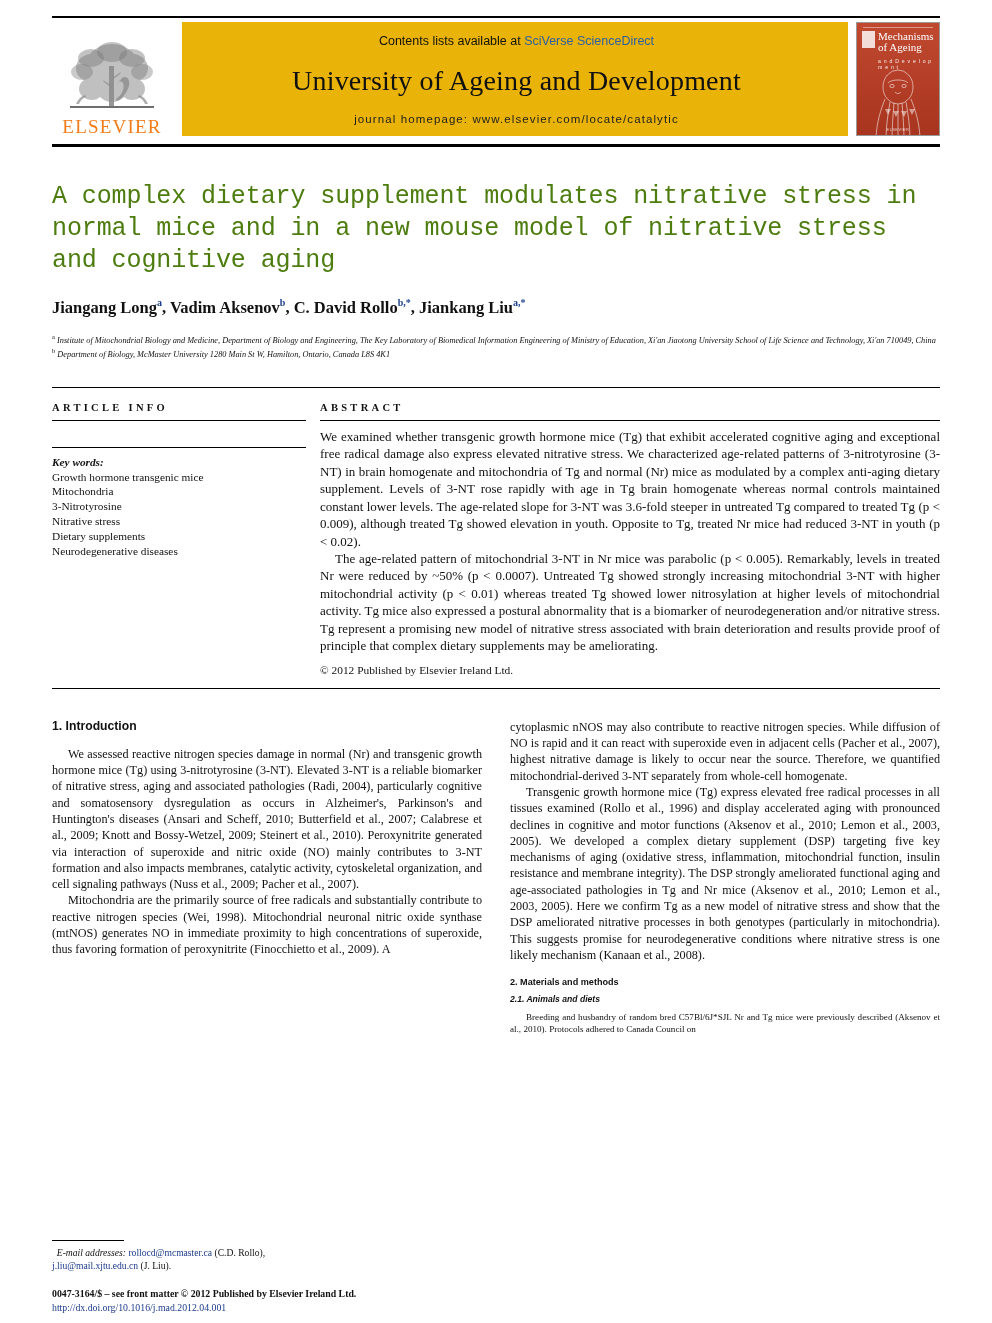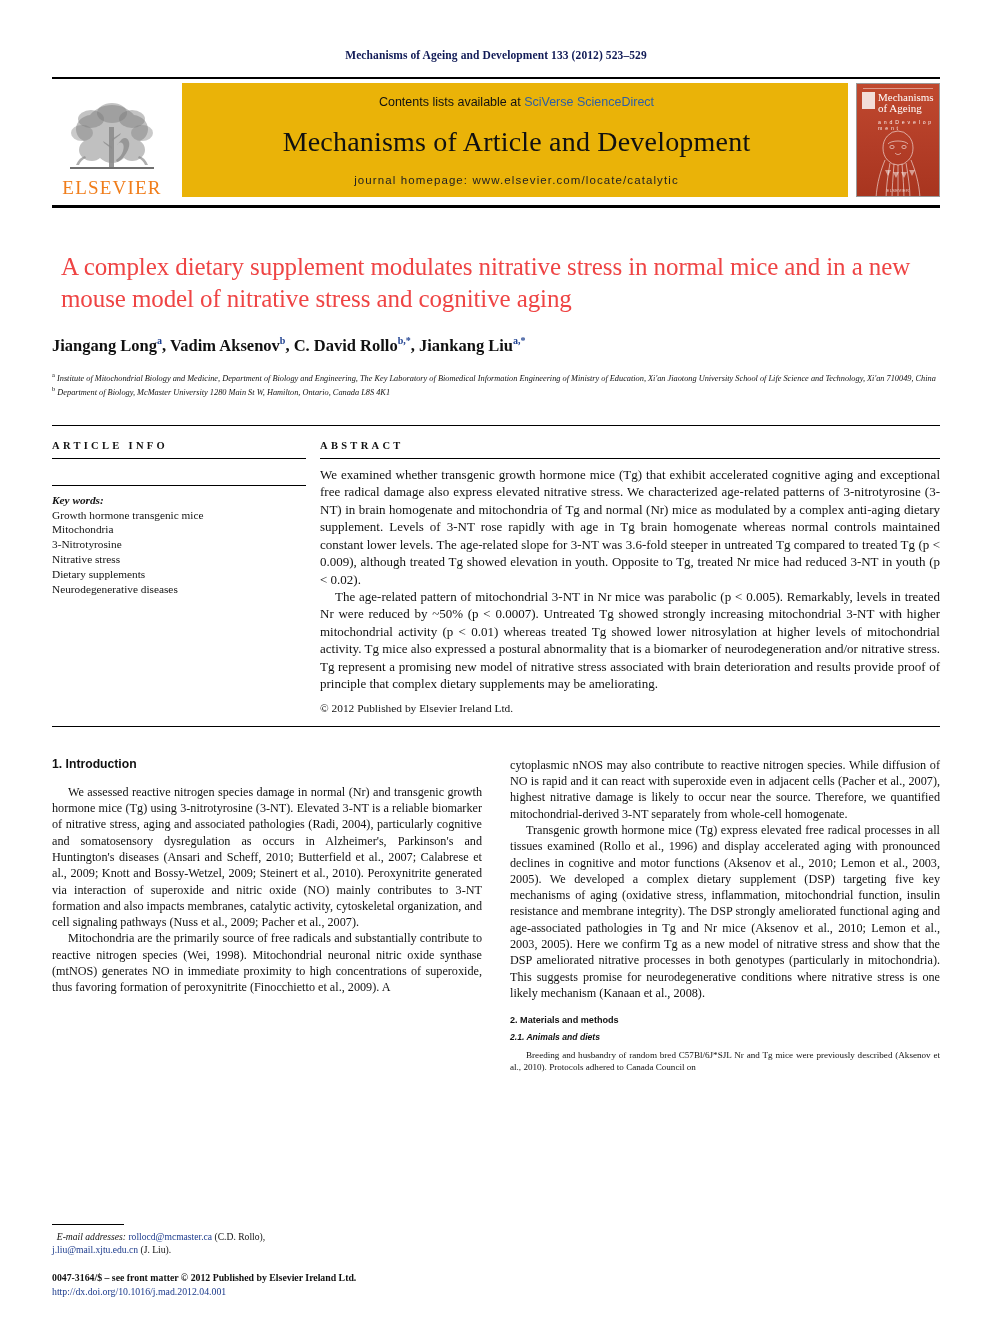--- a/index.html
+++ b/index.html
@@ -136,26 +136,26 @@
     font-size: 4px;
     letter-spacing: .4px;
   }
   .cover-face { position:absolute; left:6px; right:6px; top: 46px; bottom: 10px; }
 
   .rule-thick { border-top: 3px solid #000; margin-top: 4px; }
 
   
   .title-block { padding-top: 34px; }
   h1.paper-title {
-    font-family: Liberation Serif, serif;
+    font-family: Liberation Mono, monospace;
     font-weight: normal;
     font-size: 25px;
     line-height: 1.28;
-    margin: 9px;
-    color: #ef4444;
+    margin: 0;
+    color: #4d7c0f;
     letter-spacing: -0.1px;
   }
   .authors {
     font-size: 16.5px;
     margin-top: 20px;
     color: #111;
     font-weight: bold;
   }
   .authors sup { font-size: 10px; color: #1d3f8f; vertical-align: super; }
   .affil {
@@ -263,21 +263,20 @@
     color: #111;
     font-weight: bold;
   }
   .doi { color: #1b3a8c; font-weight: normal; }
 </style>
 </head>
 <body>
 
 <div class="page">
 
-  <div class="running-head">Mechanisms of Ageing and Development 133 (2012) 523–529</div>
 
   <div class="masthead">
 
     <div class="elsevier-logo">
       <svg class="tree-svg" width="104" height="86" viewBox="0 0 104 86">
         <g fill="#8c8c8c">
           <path d="M52 14c-9 0-17 4-22 10-8 1-14 7-14 14 0 5 3 10 8 12-3 2-5 5-5 9 0 6 6 11 13 11 3 0 6-1 8-3 3 3 8 5 12 5s9-2 12-5c2 2 5 3 8 3 7 0 13-5 13-11 0-4-2-7-5-9 5-2 8-7 8-12 0-7-6-13-14-14-5-6-13-10-22-10z" opacity=".55"></path>
           <path d="M49 36h5v40h-5z" opacity=".9"></path>
           <path d="M52 48l9-6-1 2-8 6zM52 56l-9-6 1 2 8 6z" opacity=".8"></path>
         </g>
@@ -294,21 +293,21 @@
           <path d="M16 74c2-5 5-8 9-9l1 2c-3 1-6 4-7 7zM88 74c-2-5-5-8-9-9l-1 2c3 1 6 4 7 7z"></path>
         </g>
       </svg>
       <div class="elsevier-word">ELSEVIER</div>
     </div>
 
     <div class="masthead-center">
       <div class="contents-line">
         <span>Contents lists available at </span><span class="sd-link">SciVerse ScienceDirect</span>
       </div>
-      <div class="journal-title">Mechanisms of Article and Development</div>
+      <div class="journal-title">University of Ageing and Development</div>
       <div class="homepage-line">journal homepage: www.elsevier.com/locate/catalytic</div>
     </div>
 
     <div class="cover-thumb">
       <div class="cover-inner"></div>
       <div class="cover-top-line"></div>
       <div class="cover-logo-box"></div>
       <div class="cover-title">
         <span>Mechanisms</span><br><span>of Ageing</span>
       </div>

